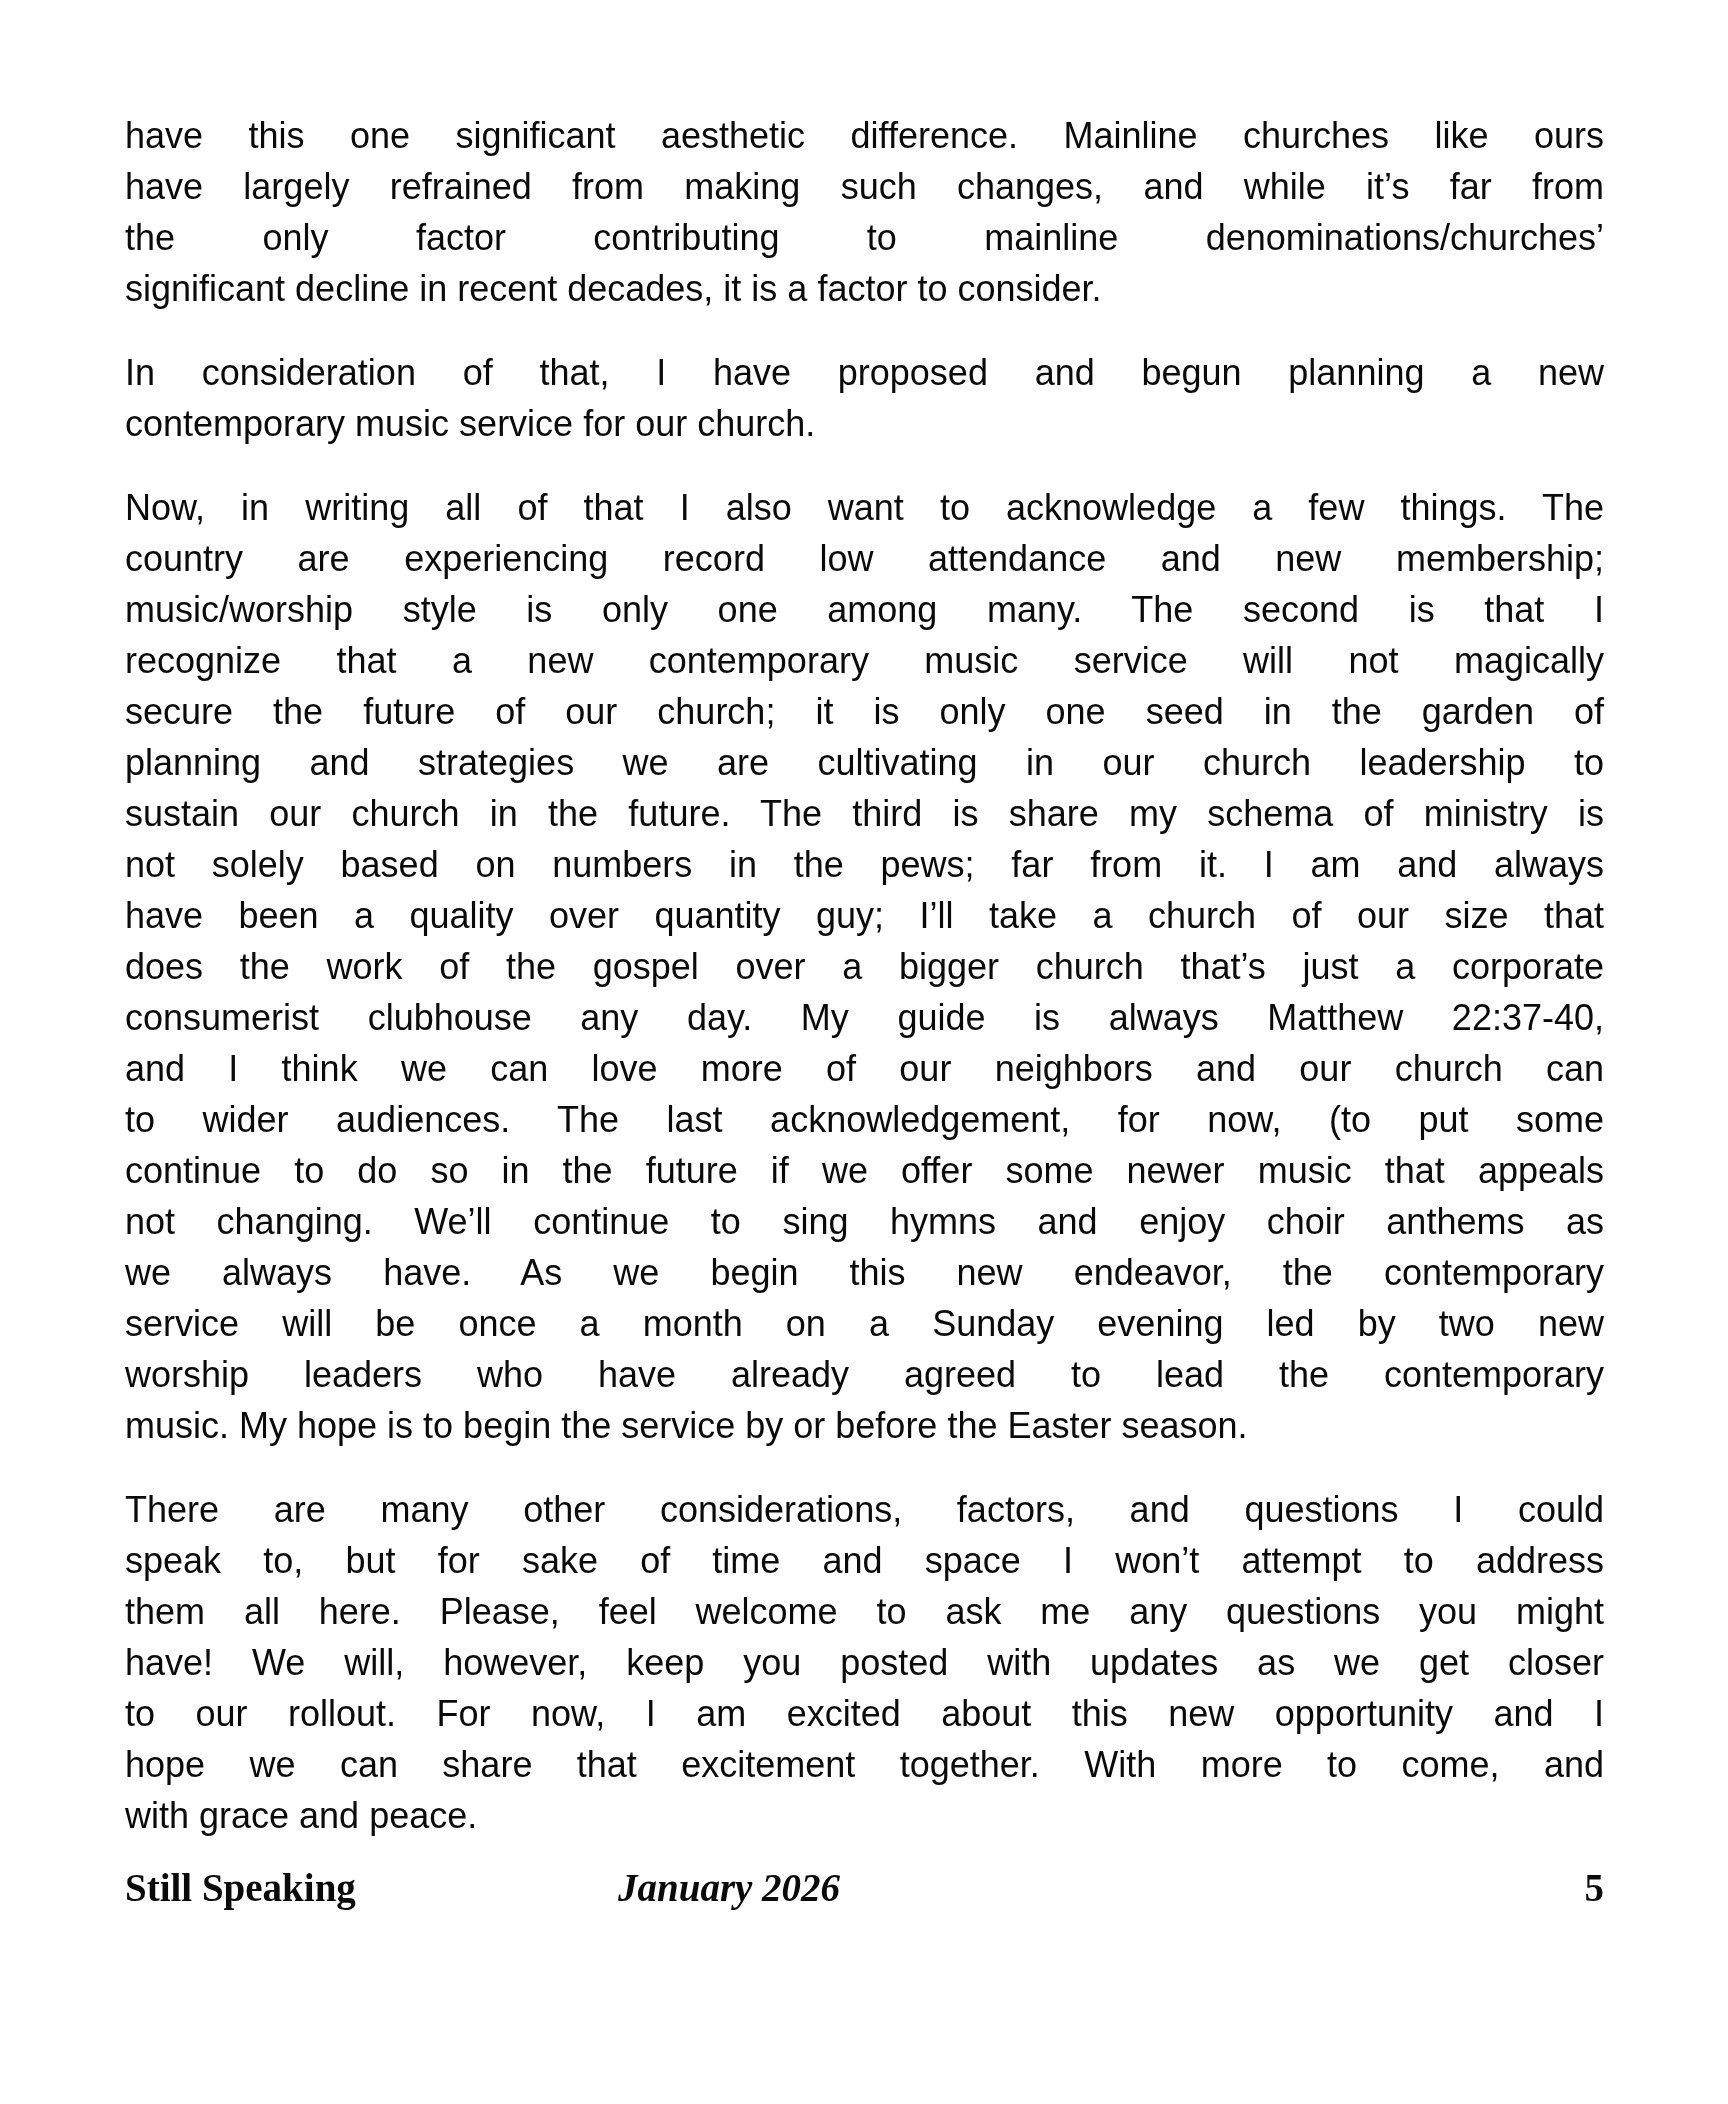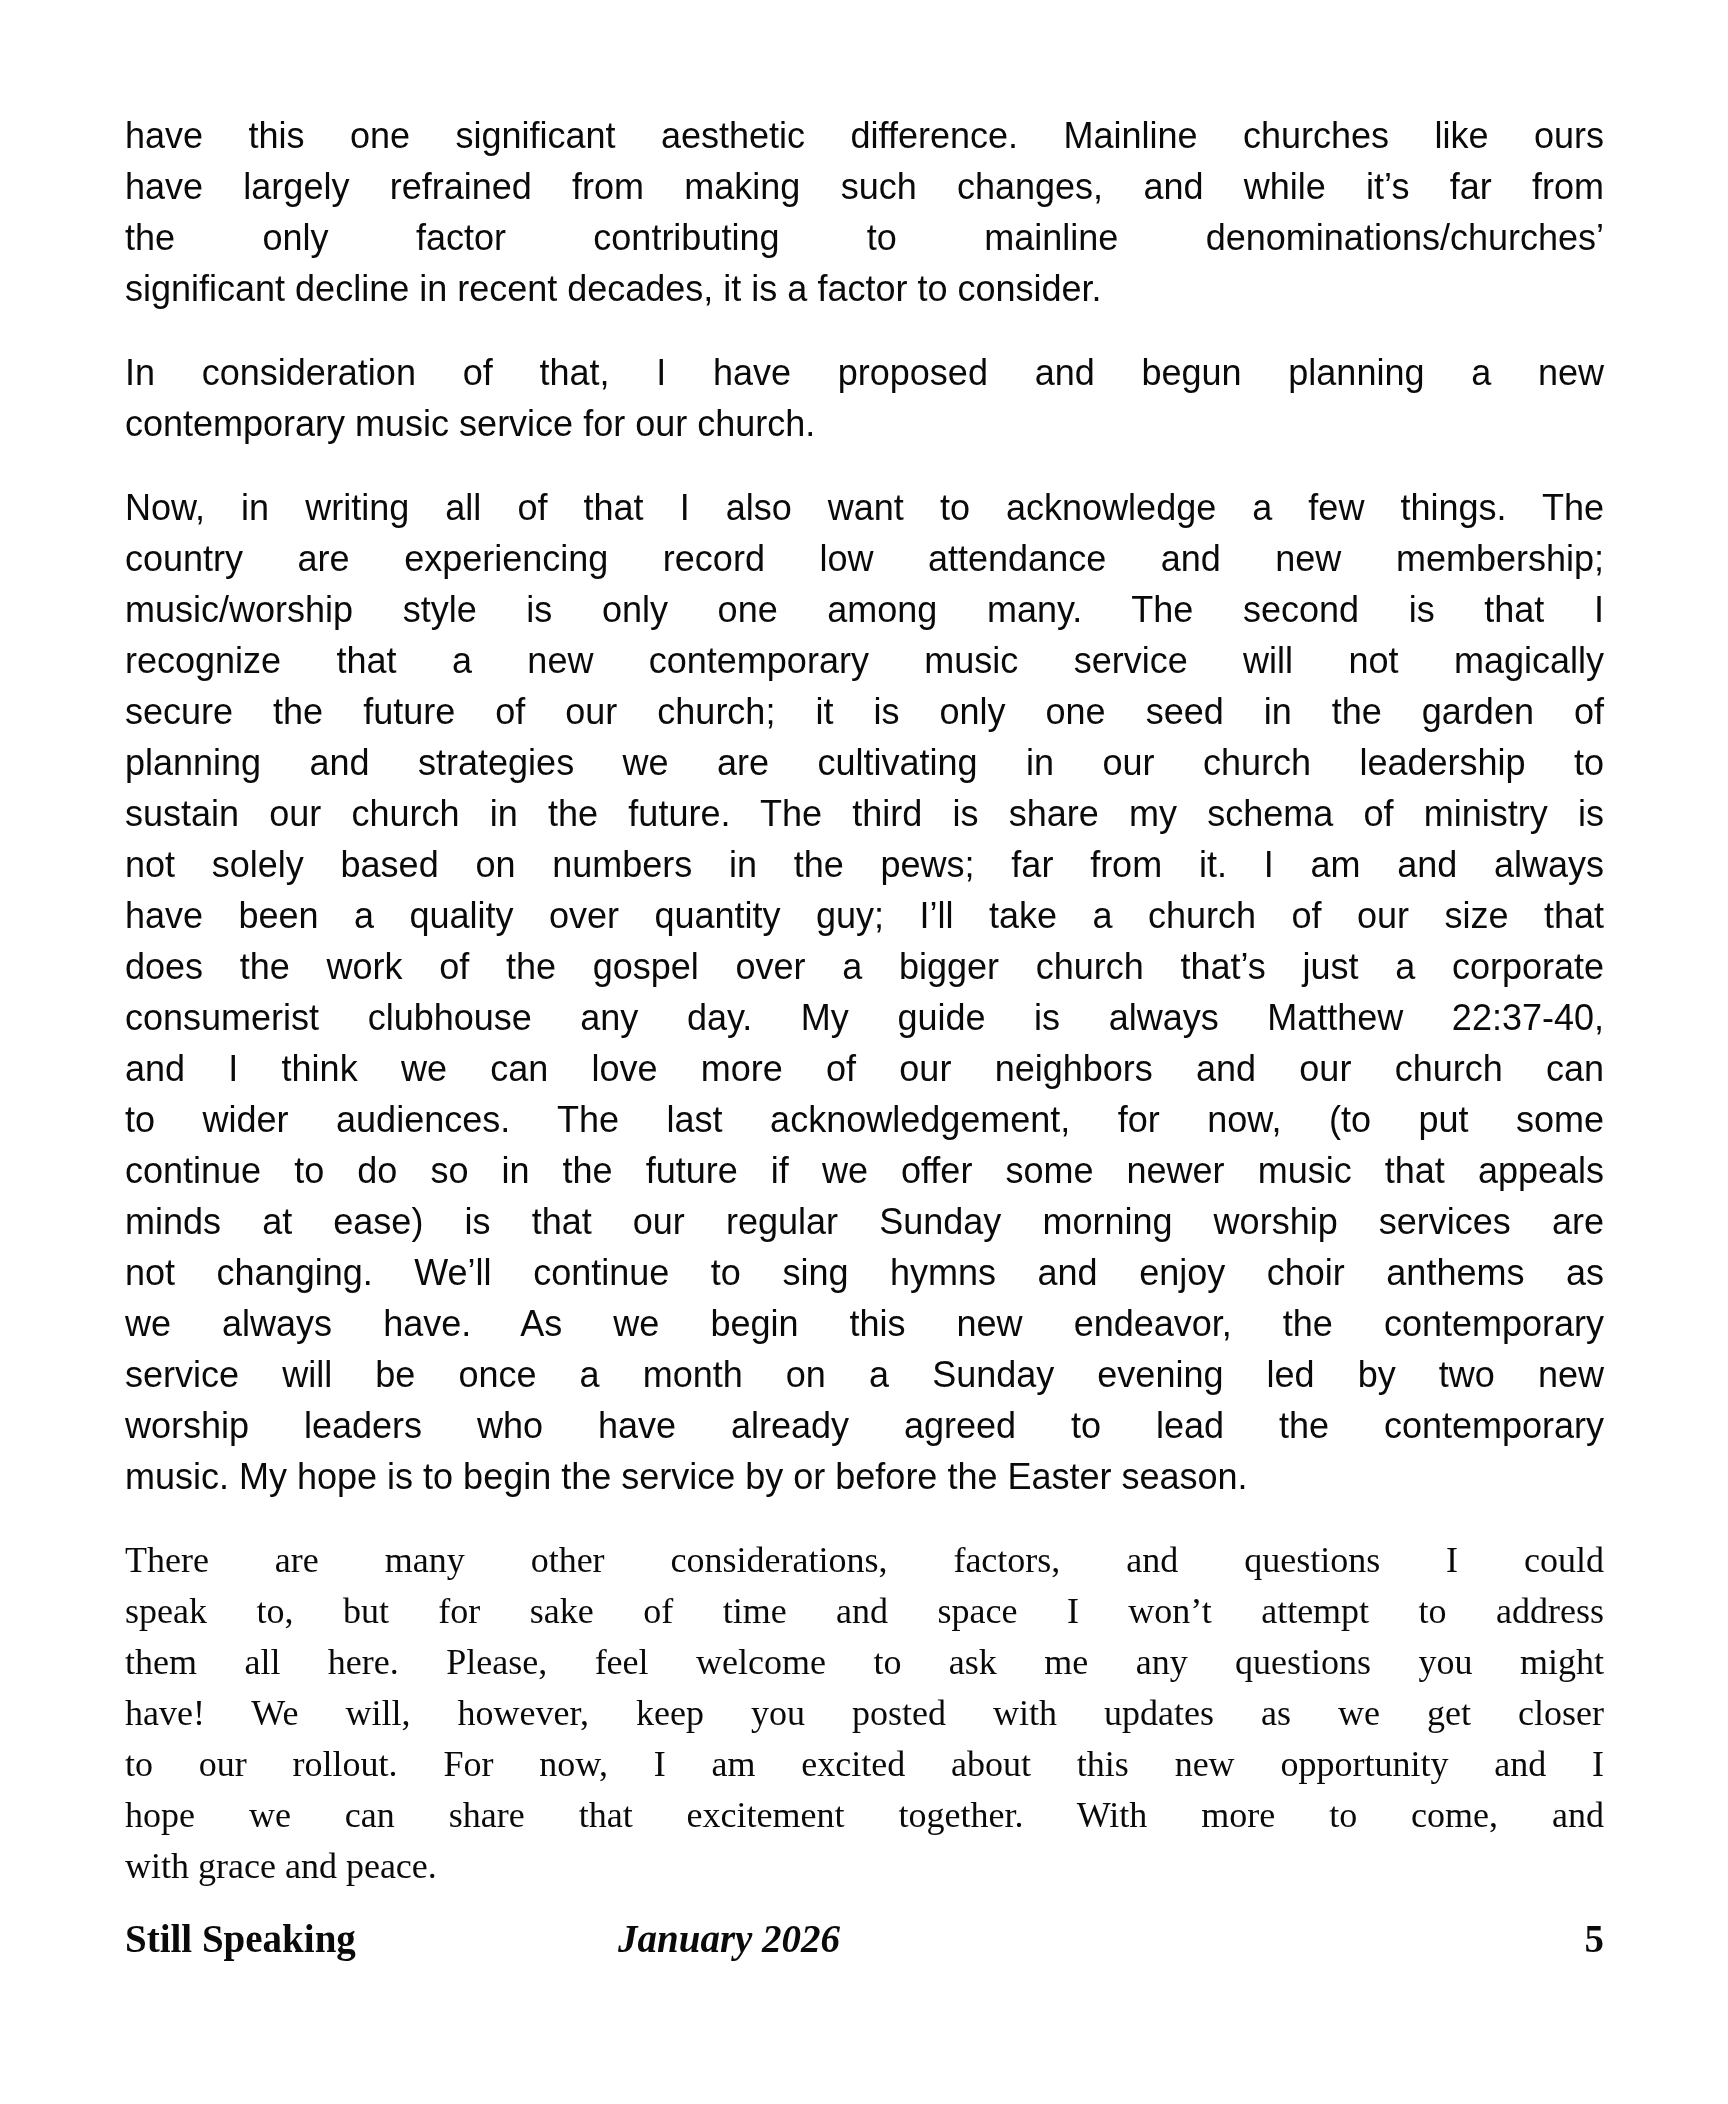--- a/index.html
+++ b/index.html
@@ -22,21 +22,20 @@
     font-size: 36px;
     line-height: 51px;
     font-weight: 400;
     color: #0a0a0a;
   }
   .para {
     margin: 0 0 33px 0;
   }
   .para:last-child {
     margin-bottom: 8px;
-    font-family: Liberation Serif, serif;
   }
   .line {
     display: block;
     text-align: justify;
     text-align-last: justify;
     text-justify: inter-word;
     white-space: normal;
   }
   .line.last {
     text-align-last: left;
@@ -79,21 +78,20 @@
         <span class="line">secure the future of our church; it is only one seed in the garden of</span>
         <span class="line">planning and strategies we are cultivating in our church leadership to</span>
         <span class="line">sustain our church in the future. The third is share my schema of ministry is</span>
         <span class="line">not solely based on numbers in the pews; far from it. I am and always</span>
         <span class="line">have been a quality over quantity guy; I’ll take a church of our size that</span>
         <span class="line">does the work of the gospel over a bigger church that’s just a corporate</span>
         <span class="line">consumerist clubhouse any day. My guide is always Matthew 22:37-40,</span>
         <span class="line">and I think we can love more of our neighbors and our church can</span>
         <span class="line">to wider audiences. The last acknowledgement, for now, (to put some</span>
         <span class="line">continue to do so in the future if we offer some newer music that appeals</span>
-        <span class="line">minds at ease) is that our regular Sunday morning worship services are</span>
         <span class="line">not changing. We’ll continue to sing hymns and enjoy choir anthems as</span>
         <span class="line">we always have. As we begin this new endeavor, the contemporary</span>
         <span class="line">service will be once a month on a Sunday evening led by two new</span>
         <span class="line">worship leaders who have already agreed to lead the contemporary</span>
         <span class="line last">music. My hope is to begin the service by or before the Easter season.</span>
       </p>
       <p class="para">
         <span class="line">There are many other considerations, factors, and questions I could</span>
         <span class="line">speak to, but for sake of time and space I won’t attempt to address</span>
         <span class="line">them all here. Please, feel welcome to ask me any questions you might</span>

